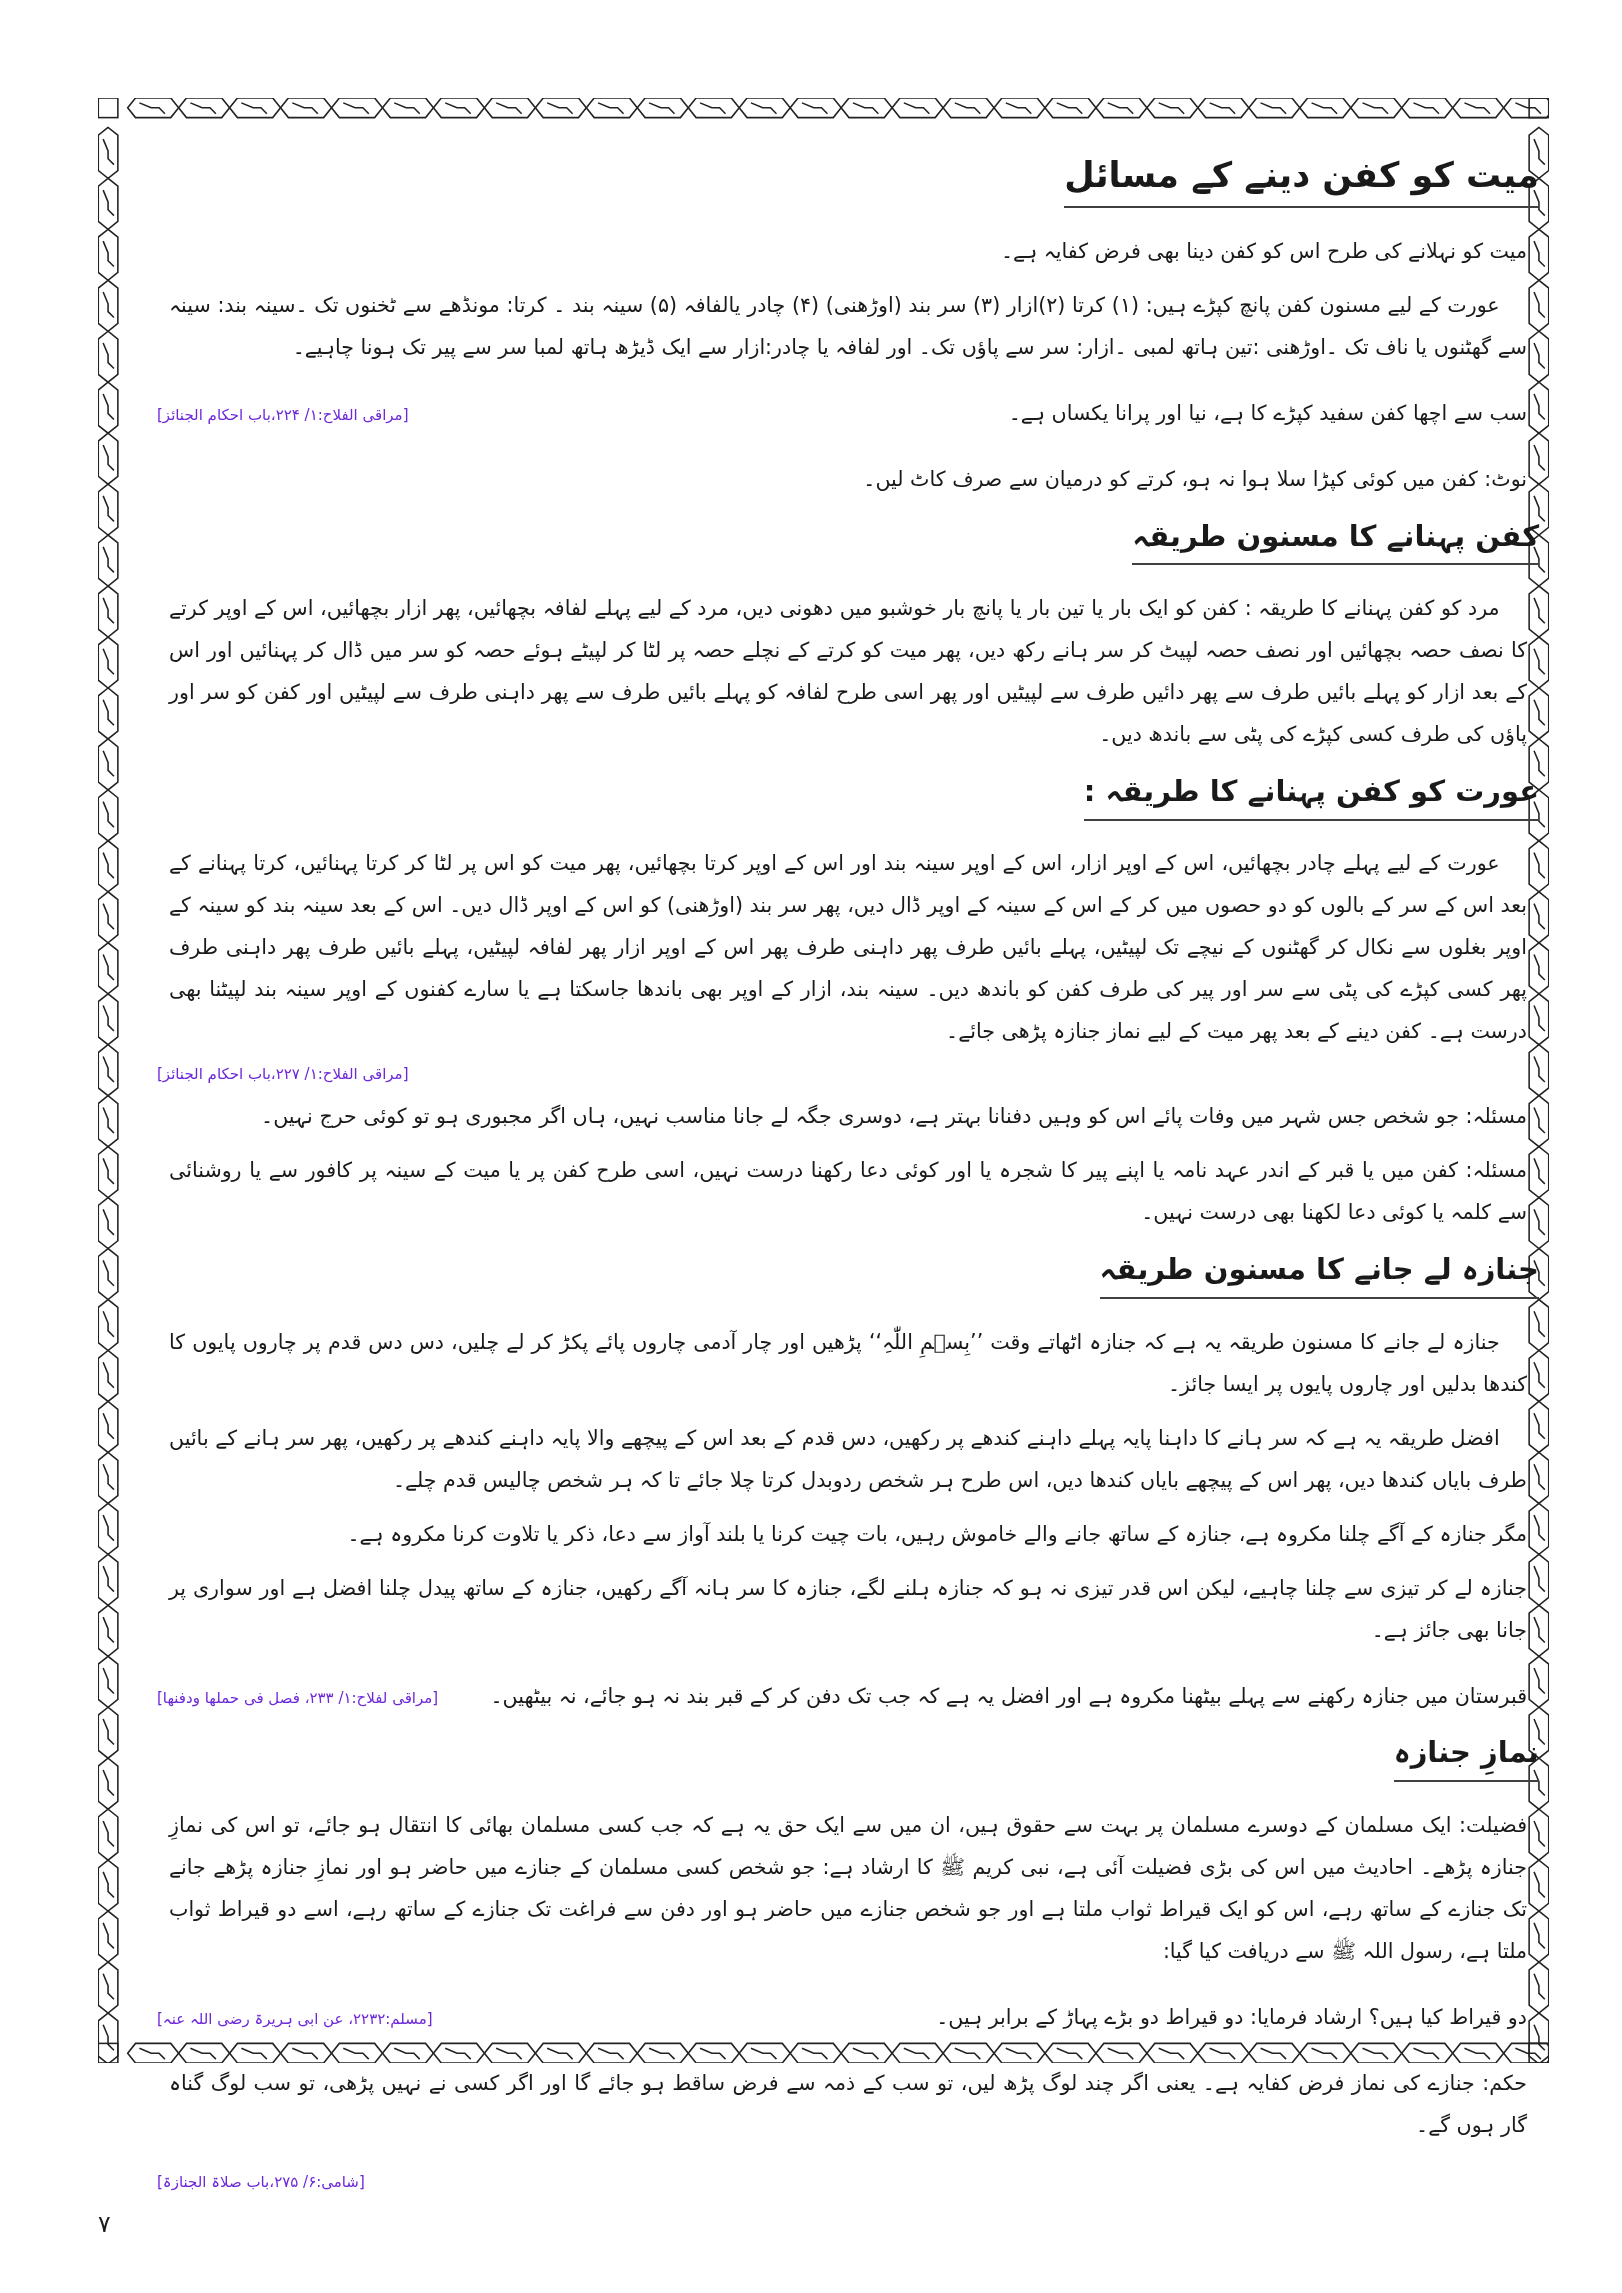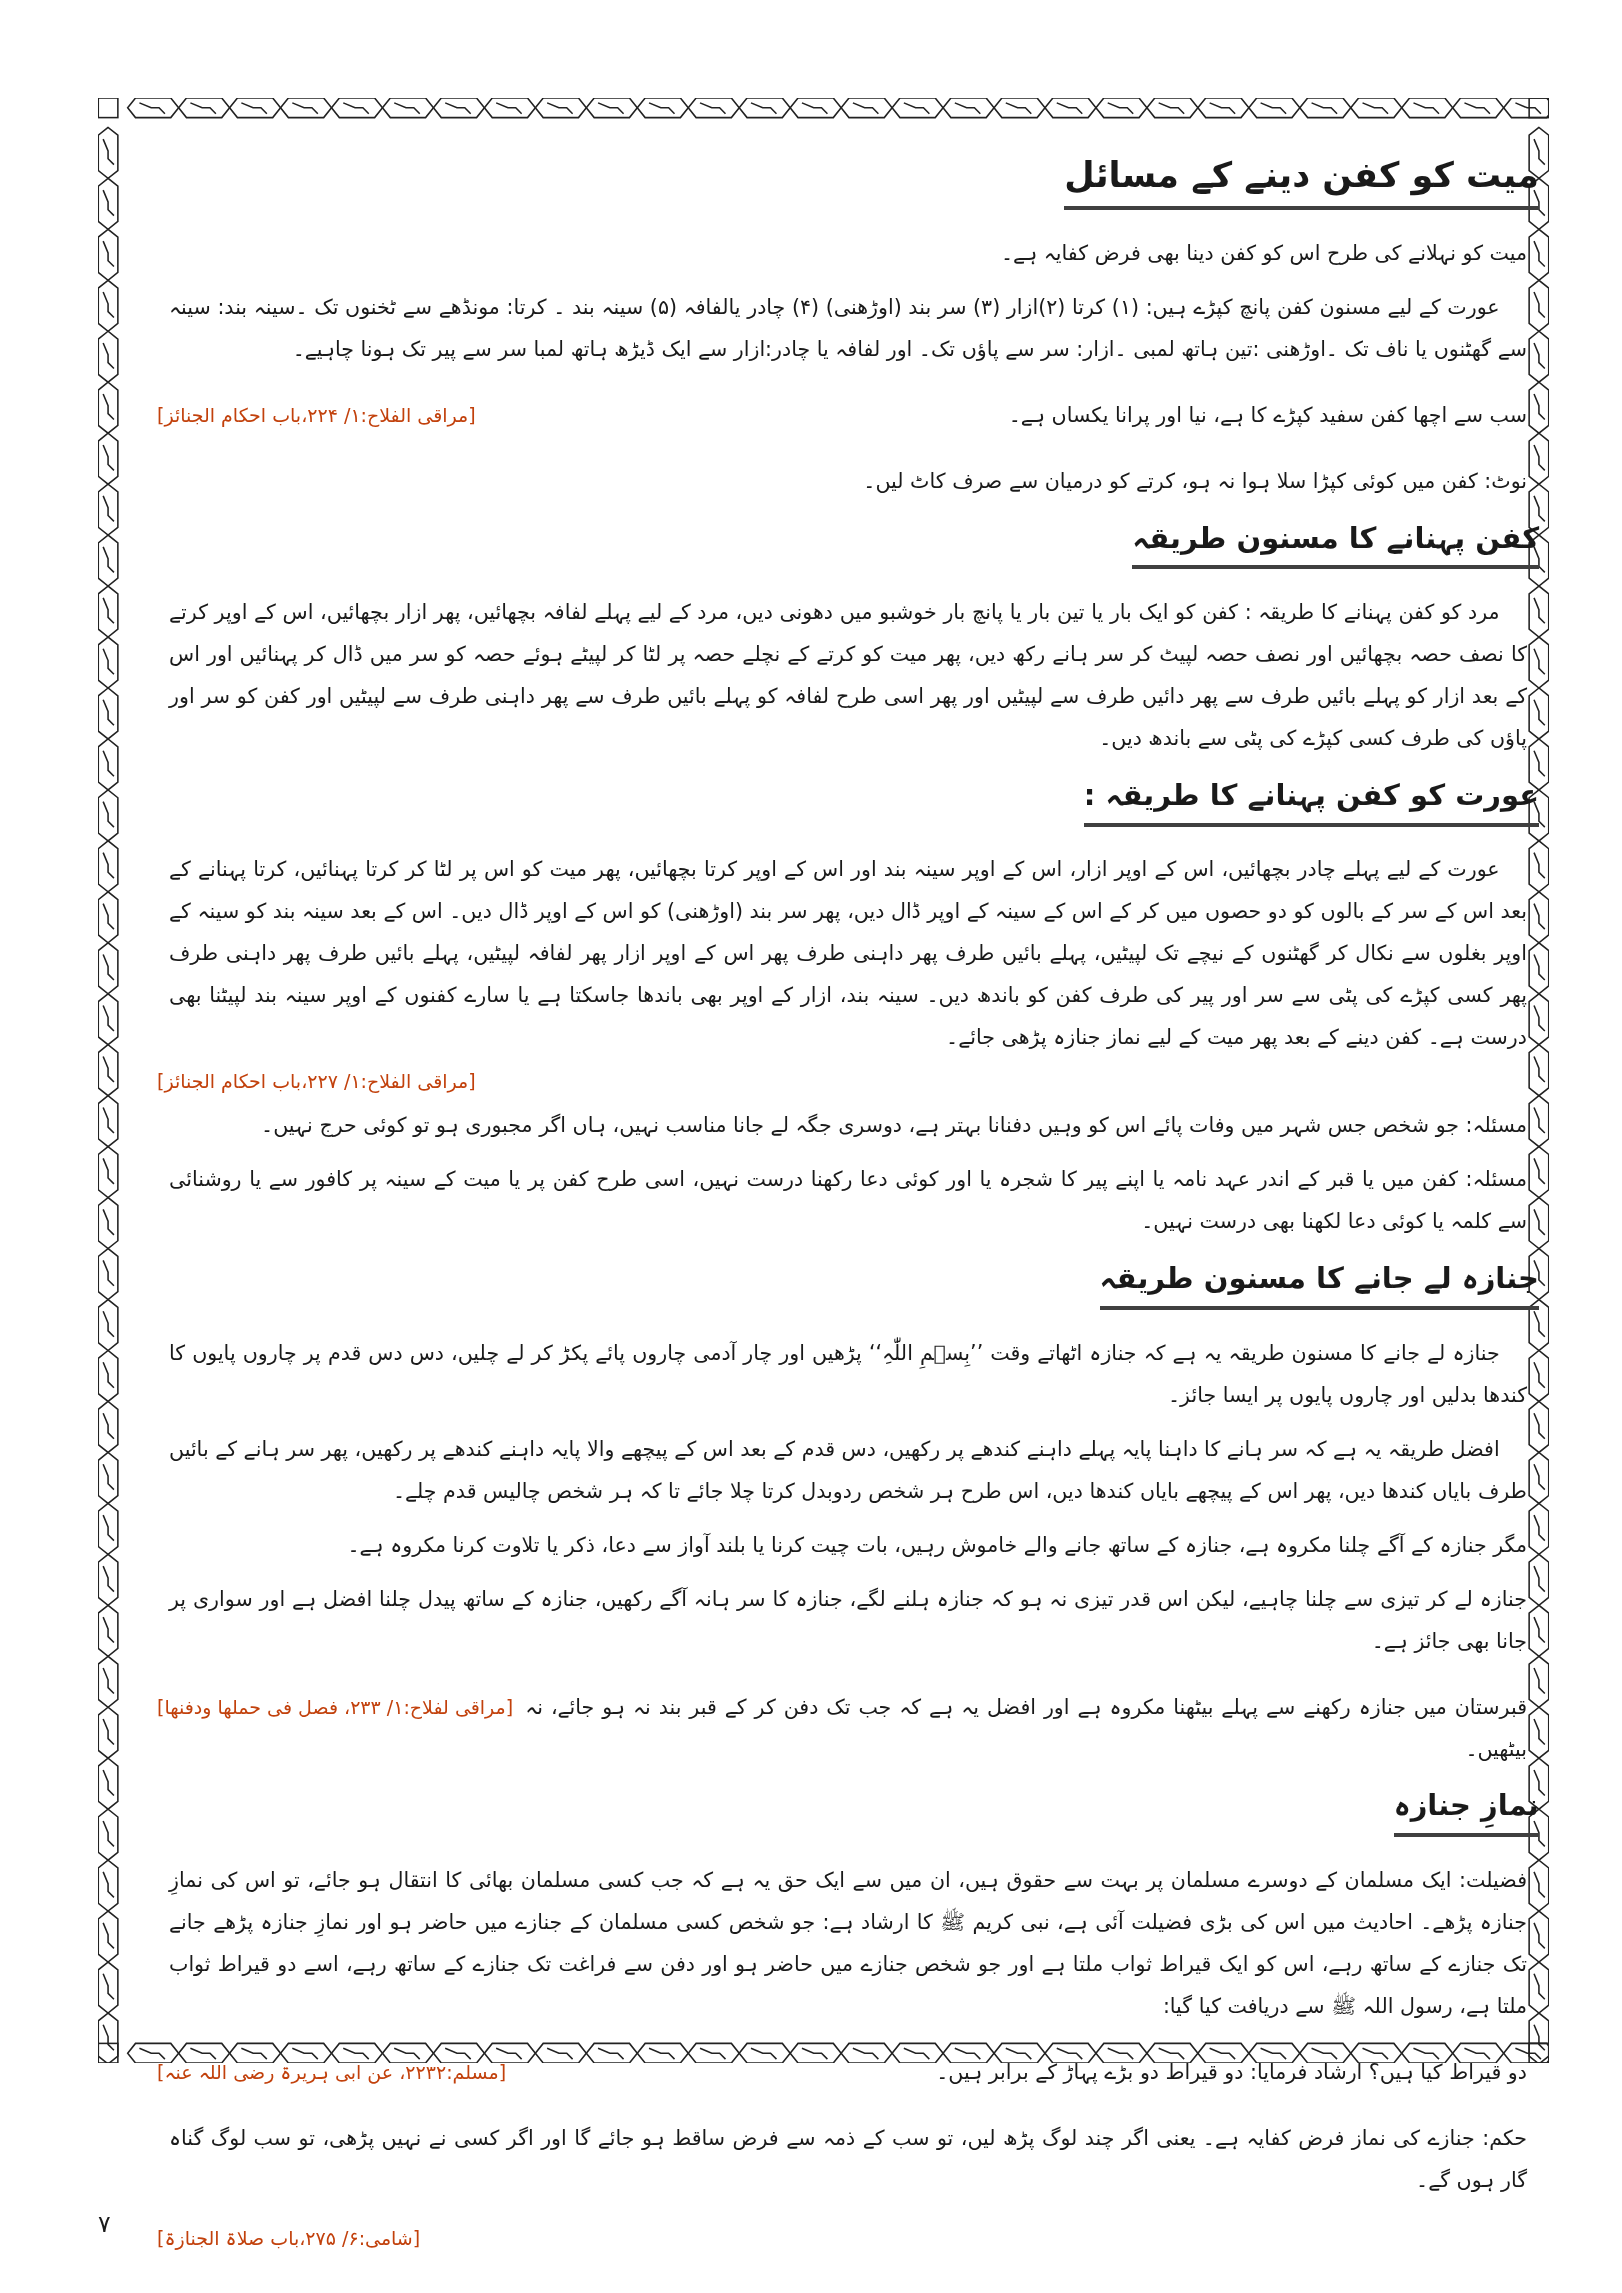--- a/index.html
+++ b/index.html
@@ -1,25 +1,25 @@
 <!DOCTYPE html>
 <html><head>
   <meta charset="utf-8">
   <style>
     html, body { margin: 0; padding: 0; background: #ffffff; }
     body { width: 1622px; height: 2294px; position: relative; overflow: hidden; font-family: "DejaVu Sans", sans-serif; color: #1a1a1a; }
     .frame { position: absolute; left: 98px; top: 98px; width: 1451px; height: 1965px; }
     .frame svg { position: absolute; left: 0; top: 0; width: 100%; height: 100%; }
     .content { position: absolute; left: 157px; top: 147px; width: 1382px; direction: rtl; text-align: right; }
-    .heading { display: inline-block; font-size: 29px; font-weight: bold; padding-bottom: 7.8px; border-bottom: 4px solid #404040; margin: 5.9px 0 9.8px 0; line-height: 1.3; }
+    .heading { display: inline-block; font-size: 29px; font-weight: bold; padding-bottom: 7.8px; border-bottom: 2px solid #404040; margin: 5.9px 0 9.8px 0; line-height: 1.3; }
     .heading.big { font-size: 35px; }
     .para { font-size: 20.6px; line-height: 42px; margin: 12px; text-align: justify; text-align-last: right; }
     .para.indent { text-indent: 27.4px; }
     .row { display: flex; justify-content: space-between; align-items: baseline; direction: rtl; }
-    .ref { font-size: 19px; color: #c2410c; direction: rtl; white-space: nowrap; text-align: center; }
+    .ref { font-size: 15px; color: #6d28d9; direction: rtl; white-space: nowrap; text-align: center; }
     .ref-block { text-align: left; direction: rtl; }
     .page-num { position: absolute; left: 98px; top: 2210px; font-size: 23.5px; }
   </style>
 </head>
 <body>
 
 <div class="frame">
   <svg id="border-svg" xmlns="http://www.w3.org/2000/svg" viewBox="0 0 1480 2005">
       <path d="M30,10 L38,0 L74,0 L82,10 L74,20 L38,20 Z M42,5 L54,10 L62,10 L68,16" fill="none" stroke="#222" stroke-width="1.6"></path>
       <path d="M82,10 L90,0 L126,0 L134,10 L126,20 L90,20 Z M94,5 L106,10 L114,10 L120,16" fill="none" stroke="#222" stroke-width="1.6"></path>

